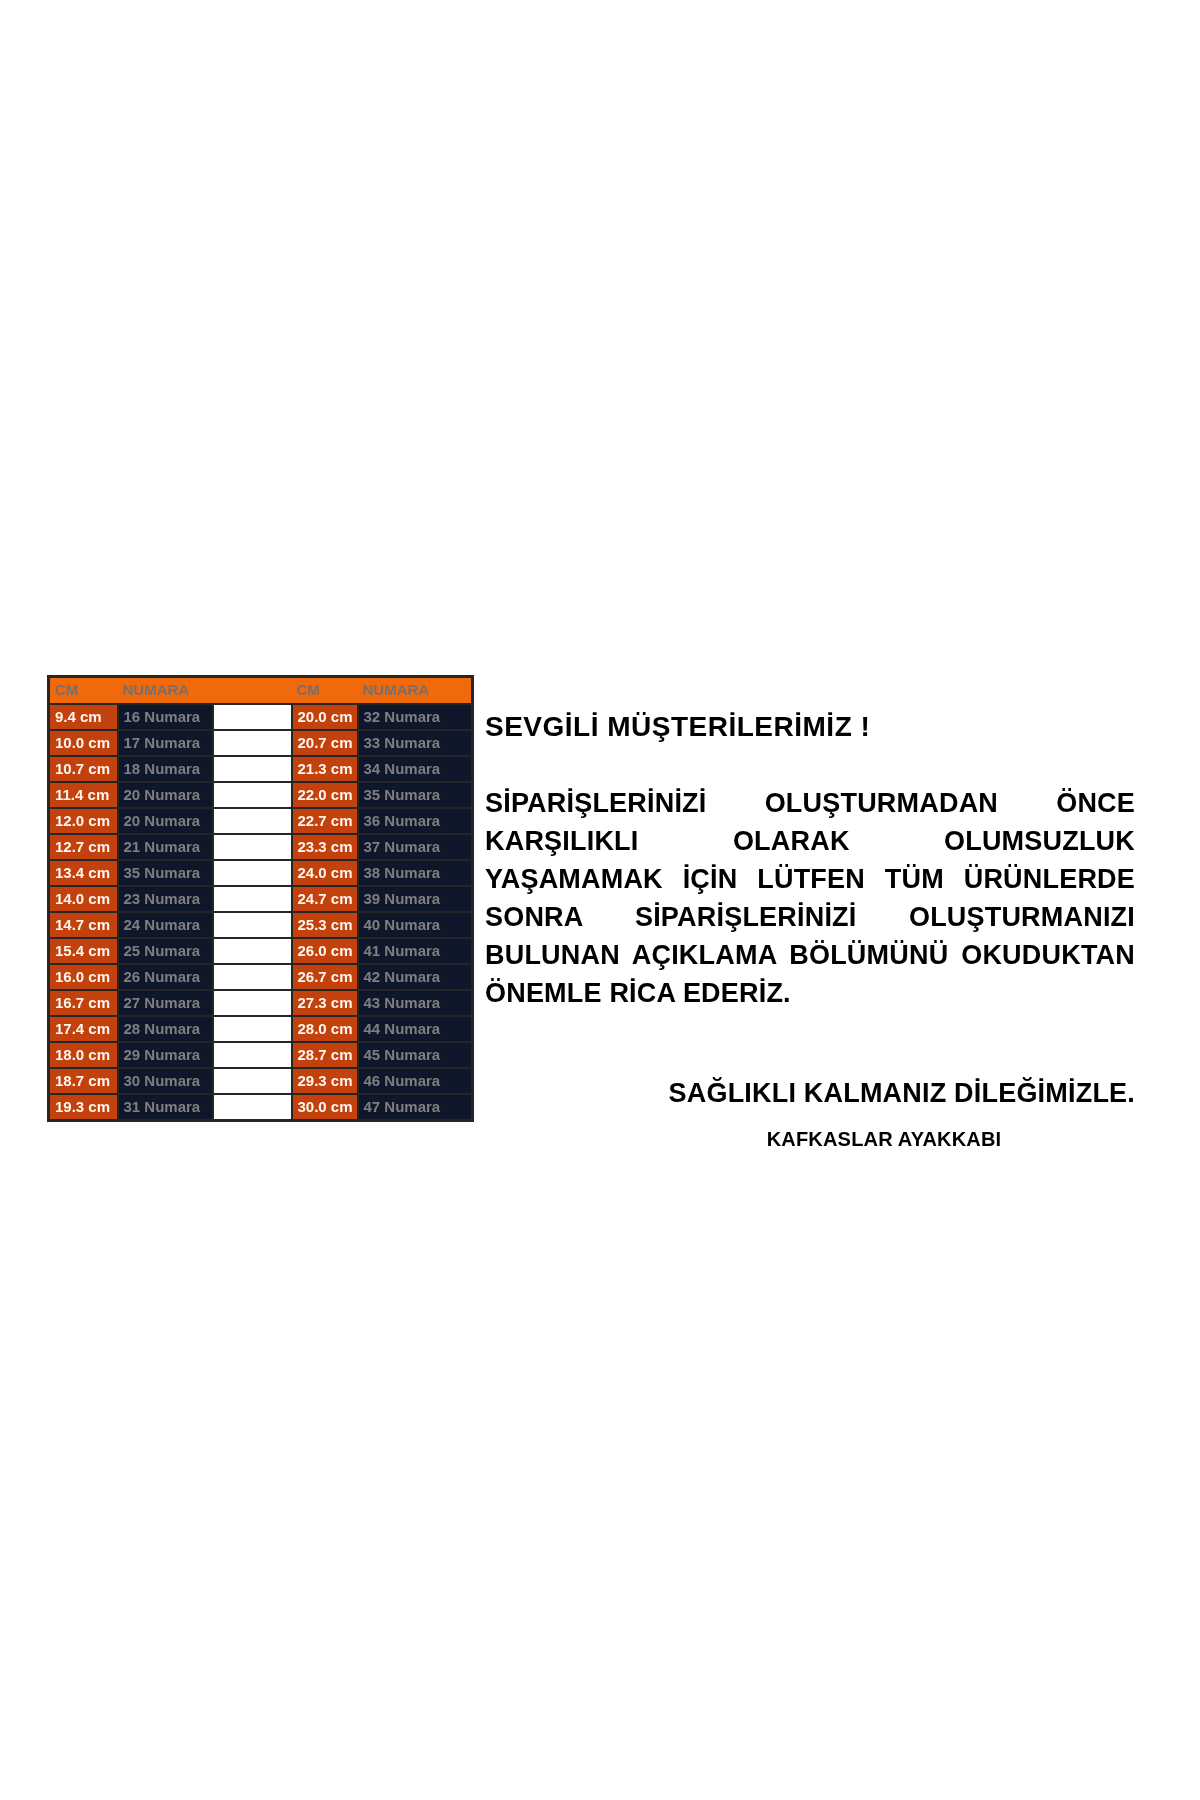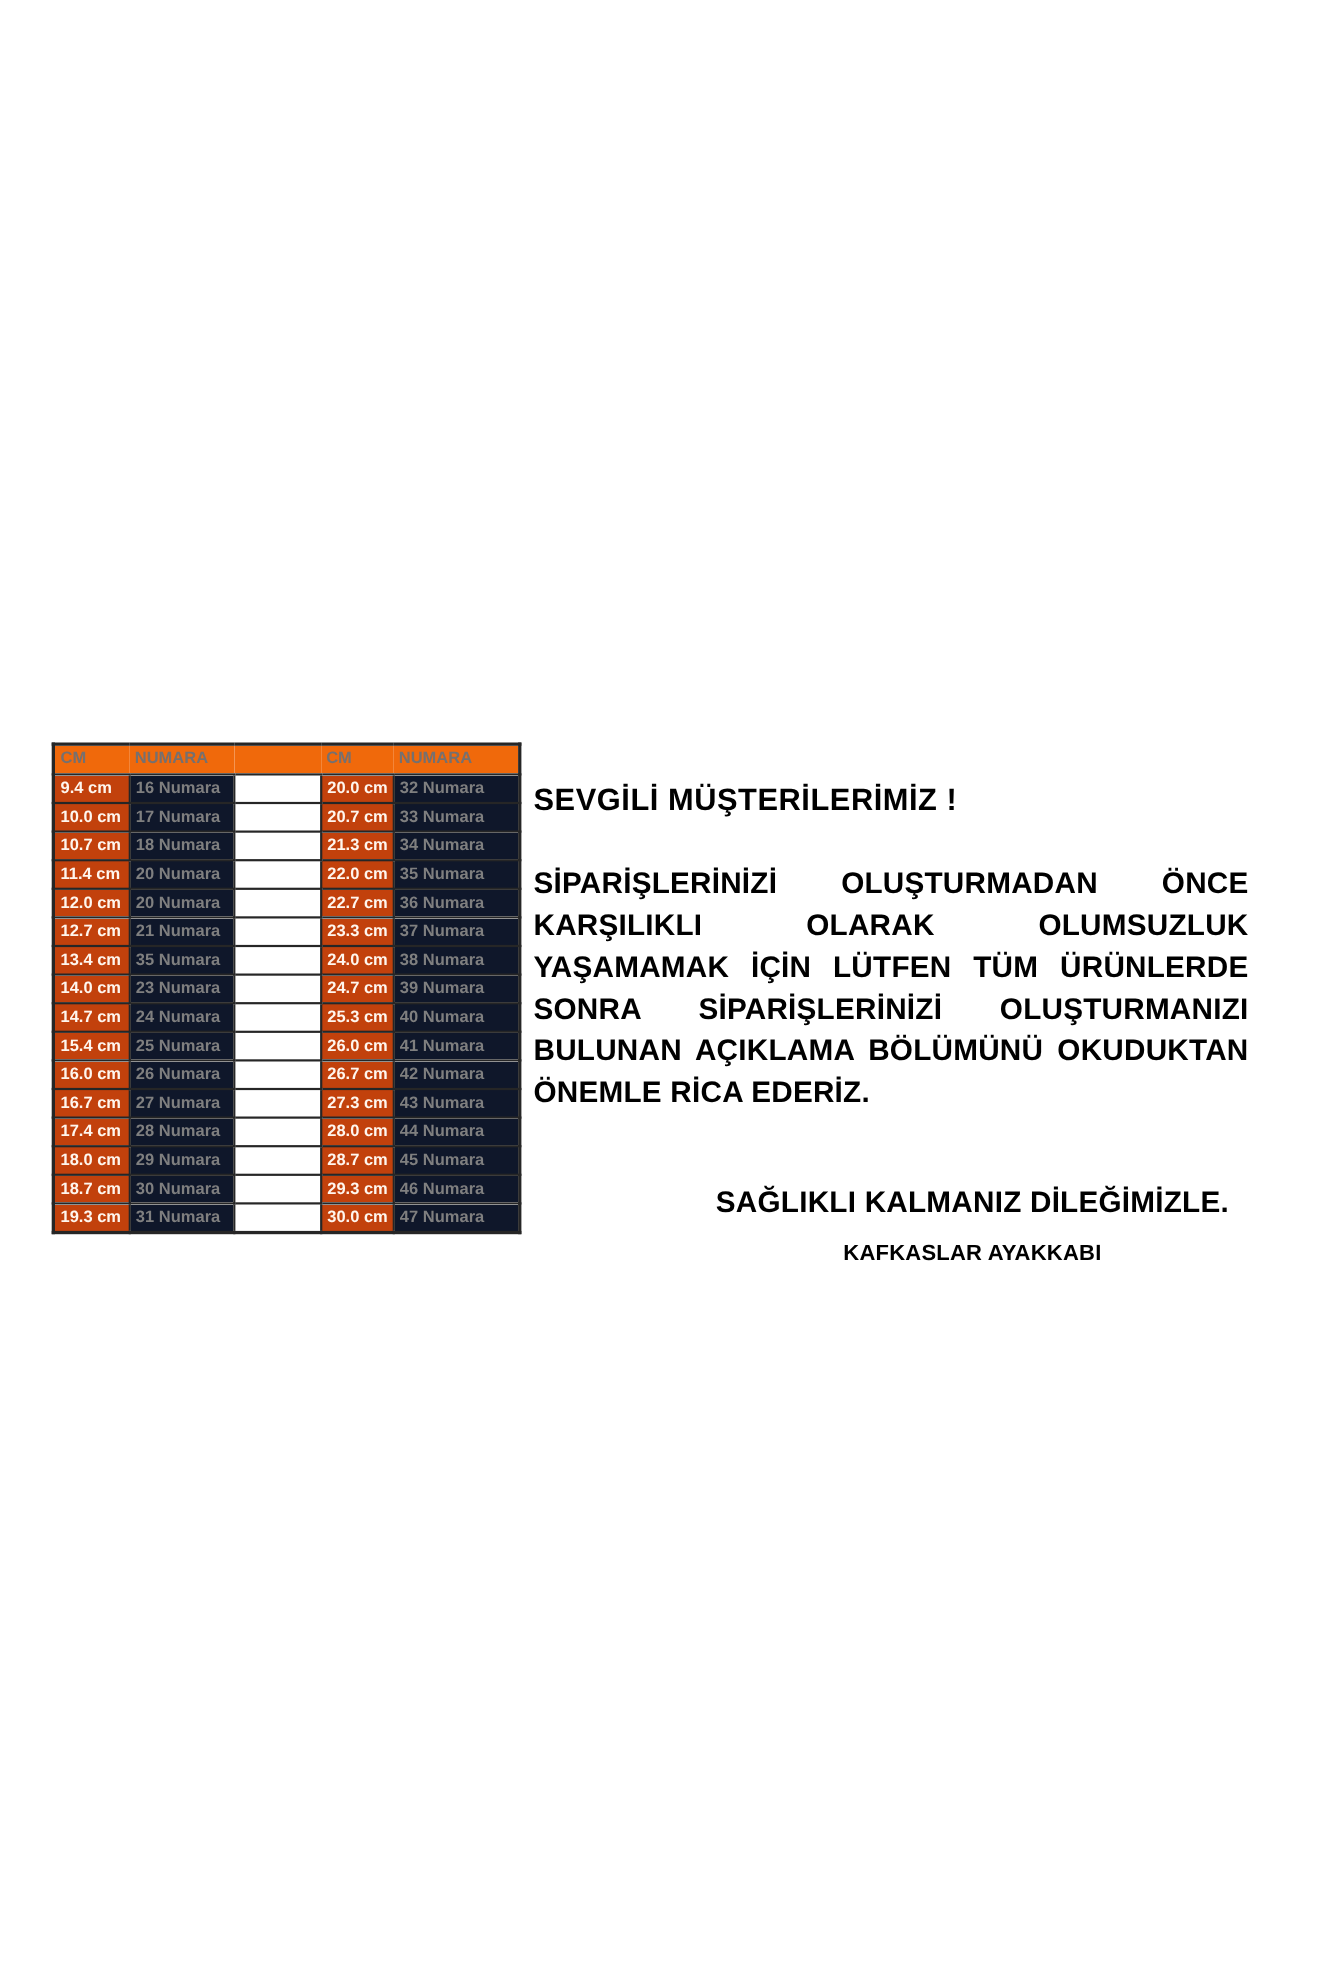--- a/index.html
+++ b/index.html
@@ -89,20 +89,21 @@
     margin-top: 66px;
     padding-left: 148px;
     text-align: center;
   }
   .notice-closing {
     margin: 0;
     font-size: 27px;
     line-height: 30px;
     font-weight: bold;
     letter-spacing: 0.2px;
+    text-align: right;
   }
   .notice-signature {
     margin: 16px 0 0 0;
     font-size: 20px;
     line-height: 30px;
     font-weight: bold;
     letter-spacing: 0.2px;
   }
 </style>
 </head>

